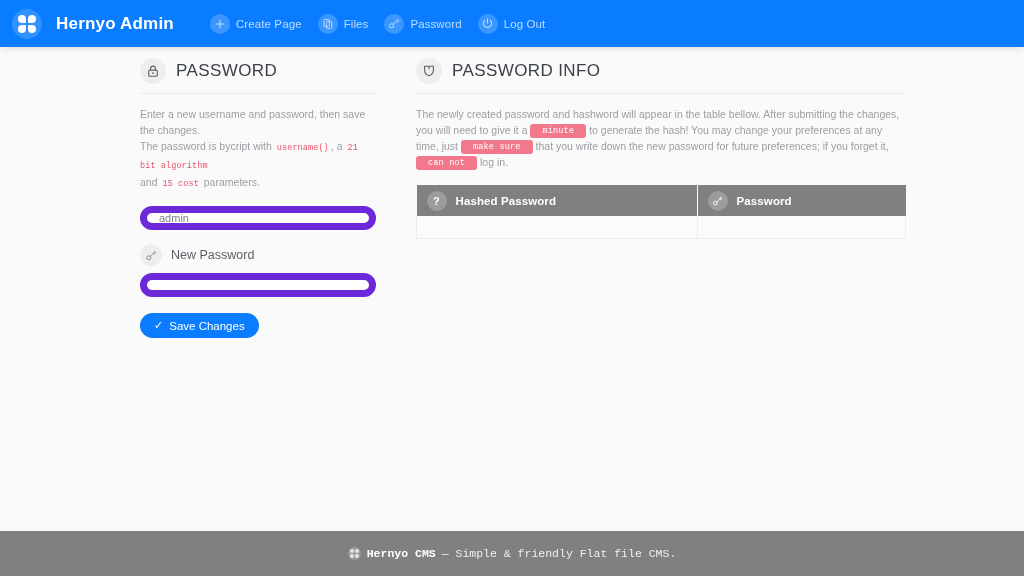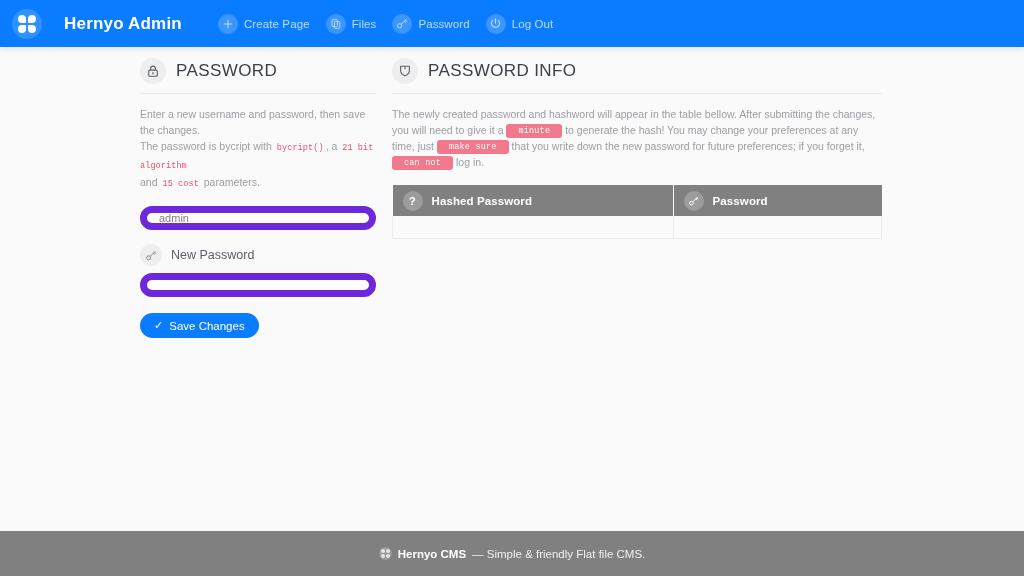--- a/index.html
+++ b/index.html
@@ -32,21 +32,21 @@
     align-items: center;
     padding: 0 0 0 12px;
     box-sizing: border-box;
     box-shadow: 0 2px 6px rgba(0,0,0,0.10);
     z-index: 5;
     flex: 0 0 auto;
   }
   .brand {
     display: flex;
     align-items: center;
-    gap: 22px;
+    gap: 14px;
     margin-right: 36px;
   }
   .brand-logo {
     width: 30px;
     height: 30px;
     border-radius: 50%;
     background: #2f92ff;
     position: relative;
     flex: 0 0 auto;
   }
@@ -100,21 +100,21 @@
   .content {
     flex: 1 1 auto;
     position: relative;
     background: #fafafa;
   }
   .panel {
     position: absolute;
     top: 11px;
   }
   .panel-left  { left: 140px; width: 236px; }
-  .panel-right { left: 392px; width: 490px; }
+  .panel-right { left: 416px; width: 490px; }
 
   .panel-head {
     display: flex;
     align-items: center;
     gap: 10px;
     padding-bottom: 9px;
     border-bottom: 1px solid #ebebeb;
   }
   .head-ico {
     width: 26px;
@@ -260,20 +260,21 @@
 
   
   .footer {
     flex: 0 0 auto;
     height: 45px;
     background: #808080;
     display: flex;
     align-items: center;
     justify-content: center;
     gap: 6px;
+    font-family: Liberation Mono, monospace;
   }
   .footer-logo {
     width: 13px;
     height: 13px;
     border-radius: 50%;
     background: #9b9b9b;
     position: relative;
     flex: 0 0 auto;
   }
   .footer-logo .fq {
@@ -369,21 +370,21 @@
             <path d="M4.6 6.1V4.5a2.4 2.4 0 0 1 4.8 0v1.6" fill="none" stroke="#5c6068" stroke-width="1.1"></path>
             <circle cx="7" cy="9.2" r="0.85" fill="#5c6068"></circle>
           </svg>
         </span>
         <span class="panel-title">PASSWORD</span>
       </div>
 
       <div class="panel-desc">
         <span>Enter a new username and password, then save the changes.</span><br>
         <span>The password is bycript with</span>
-        <code class="tag">bycript()</code><span>, a</span>
+        <code class="tag">username()</code><span>, a</span>
         <code class="tag">21 bit algorithm</code><br>
         <span>and</span>
         <code class="tag">15 cost</code>
         <span>parameters.</span>
       </div>
 
       <div class="form">
 
         <input class="text-input" type="text" value="admin" style="">
 

